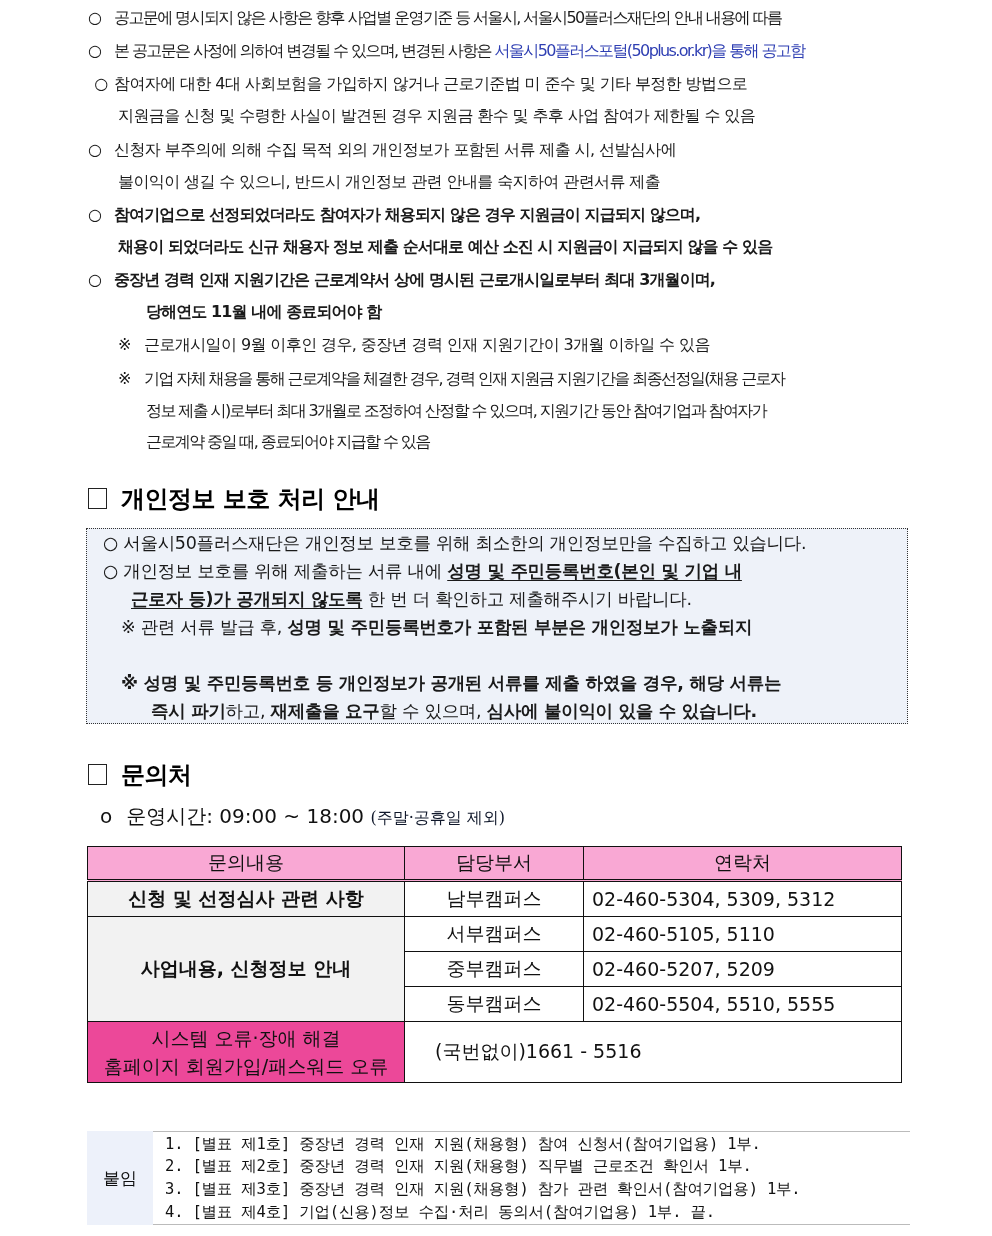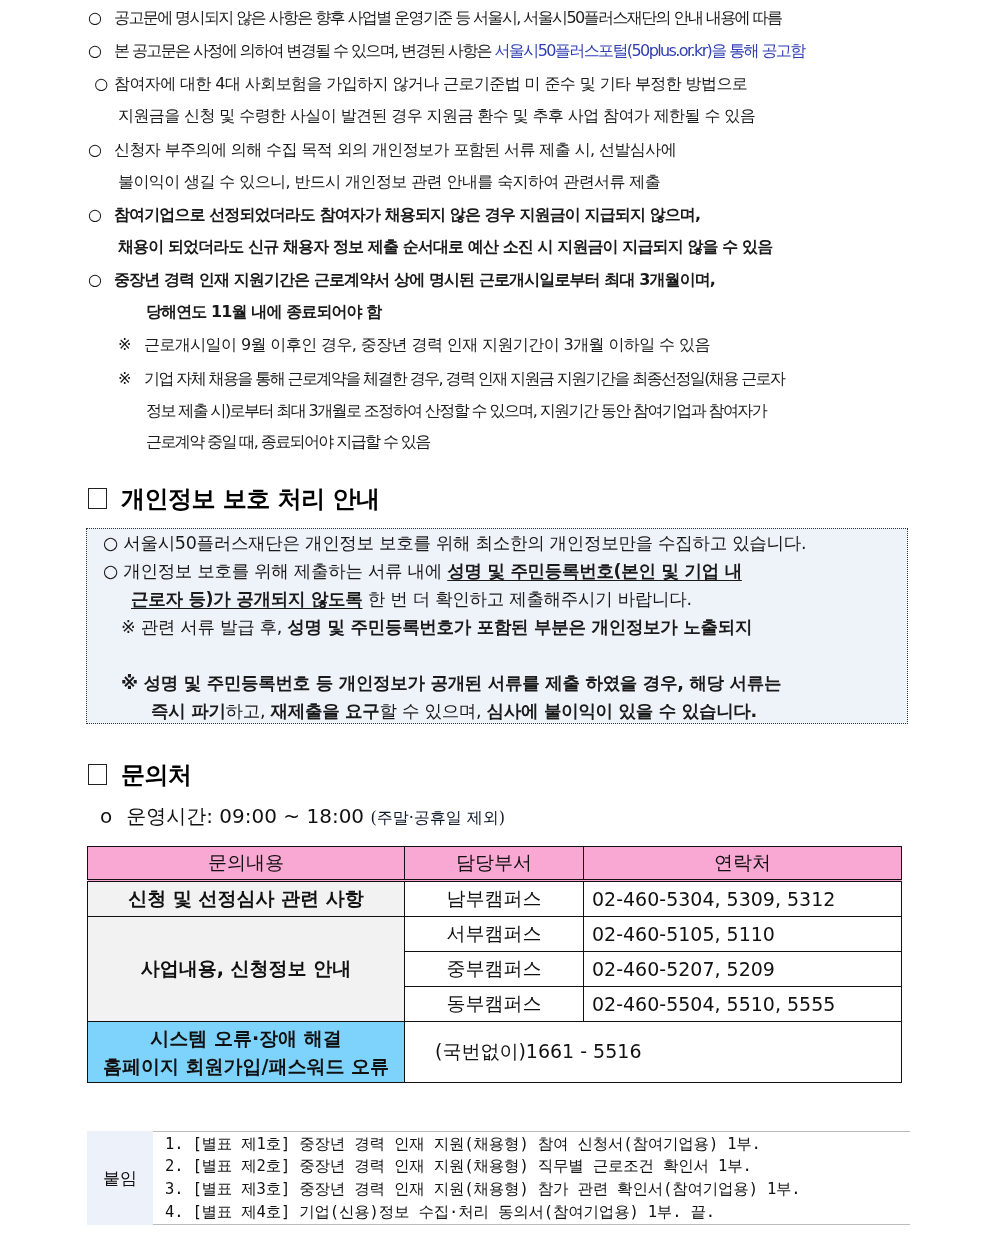--- a/index.html
+++ b/index.html
@@ -17,21 +17,21 @@
                  background:#eef2f9; border:1px dotted #333; }
   .pline { position:absolute; font-size:17.5px; line-height:22px; white-space:nowrap; color:#1a1a1a; letter-spacing:-0.3px; }
   .u { text-decoration:underline; text-underline-offset:3px; font-weight:bold; }
   .b { font-weight:bold; }
   .hours { position:absolute; left:100px; top:803px; font-size:20px; line-height:26px; white-space:nowrap; }
   .hours .small { font-family:"DejaVu Serif", serif; font-size:16px; color:#0f172a; }
   table.contact { position:absolute; left:87px; top:846px; width:815px; border-collapse:collapse; font-size:19px; }
   table.contact td, table.contact th { border:1px solid #111; padding:0; text-align:center; height:34px; font-weight:normal; }
   table.contact th { background:#f9a8d4; border-bottom:3px double #111; height:32px; }
   table.contact td.cat { background:#f2f2f2; font-weight:bold; }
-  table.contact td.cat2 { background:#7dd3fc; font-weight:bold; line-height:28px; }
+  table.contact td.cat2 { background:#ec4899; font-weight:normal; line-height:28px; }
   table.contact td.phone { text-align:left; padding-left:8px; }
   table.contact tr.dotted td.dept, table.contact tr.dotted td.phone { border-bottom:1px dotted #555; }
   .attach { position:absolute; left:87px; top:1131px; width:823px; height:94px; }
   .attach-label { position:absolute; left:0; top:0; width:66px; height:94px; background:#edf1fa; font-size:17px; display:flex; align-items:center; justify-content:center; }
   .attach-list { position:absolute; left:66px; top:0; right:0; height:92px; border-top:1px solid #bbb; border-bottom:1px solid #bbb; }
   .attach-item { position:absolute; left:12px; font-size:15.5px; line-height:22px; white-space:nowrap; letter-spacing:-0.2px; font-family:"DejaVu Sans Mono", monospace; }
 </style>
 </head>
 <body>
 

